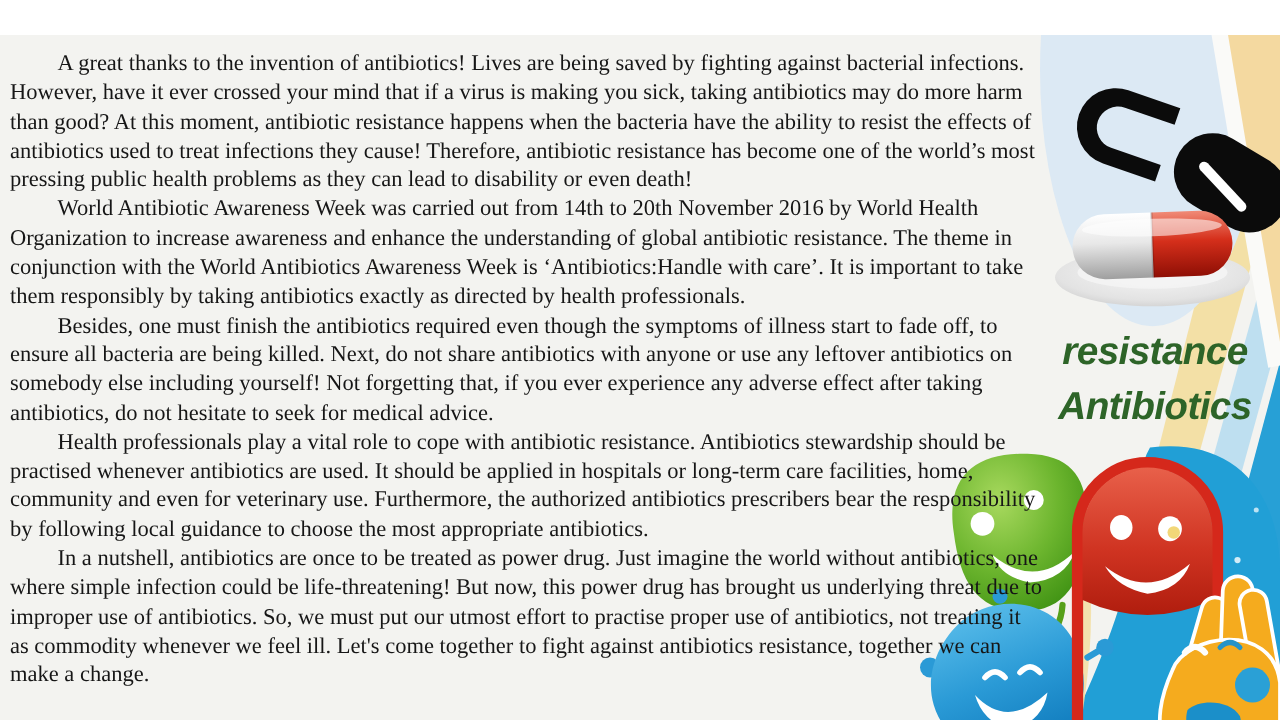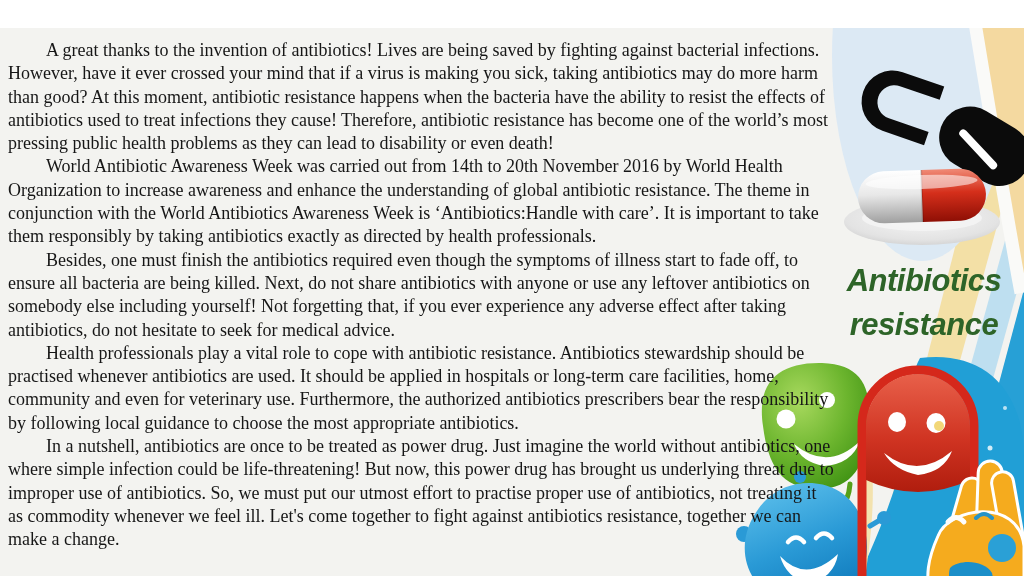--- a/index.html
+++ b/index.html
@@ -151,17 +151,17 @@
 
   <div class="text-block">
     <p>A great thanks to the invention of antibiotics! Lives are being saved by fighting against bacterial infections. However, have it ever crossed your mind that if a virus is making you sick, taking antibiotics may do more harm than good? At this moment, antibiotic resistance happens when the bacteria have the ability to resist the effects of antibiotics used to treat infections they cause! Therefore, antibiotic resistance has become one of the world’s most pressing public health problems as they can lead to disability or even death!</p>
     <p>World Antibiotic Awareness Week was carried out from 14th to 20th November 2016 by World Health Organization to increase awareness and enhance the understanding of global antibiotic resistance. The theme in conjunction with the World Antibiotics Awareness Week is ‘Antibiotics:Handle with care’. It is important to take them responsibly by taking antibiotics exactly as directed by health professionals.</p>
     <p>Besides, one must finish the antibiotics required even though the symptoms of illness start to fade off, to ensure all bacteria are being killed. Next, do not share antibiotics with anyone or use any leftover antibiotics on somebody else including yourself! Not forgetting that, if you ever experience any adverse effect after taking antibiotics, do not hesitate to seek for medical advice.</p>
     <p>Health professionals play a vital role to cope with antibiotic resistance. Antibiotics stewardship should be practised whenever antibiotics are used. It should be applied in hospitals or long-term care facilities, home, community and even for veterinary use. Furthermore, the authorized antibiotics prescribers bear the responsibility by following local guidance to choose the most appropriate antibiotics.</p>
     <p>In a nutshell, antibiotics are once to be treated as power drug. Just imagine the world without antibiotics, one where simple infection could be life-threatening! But now, this power drug has brought us underlying threat due to improper use of antibiotics. So, we must put our utmost effort to practise proper use of antibiotics, not treating it as commodity whenever we feel ill. Let's come together to fight against antibiotics resistance, together we can make a change.</p>
   </div>
 
   <div class="slide-title">
+    <div>resistance</div>
     <div>Antibiotics</div>
-    <div>resistance</div>
   </div>
 
 </div>
 
 </body></html>

